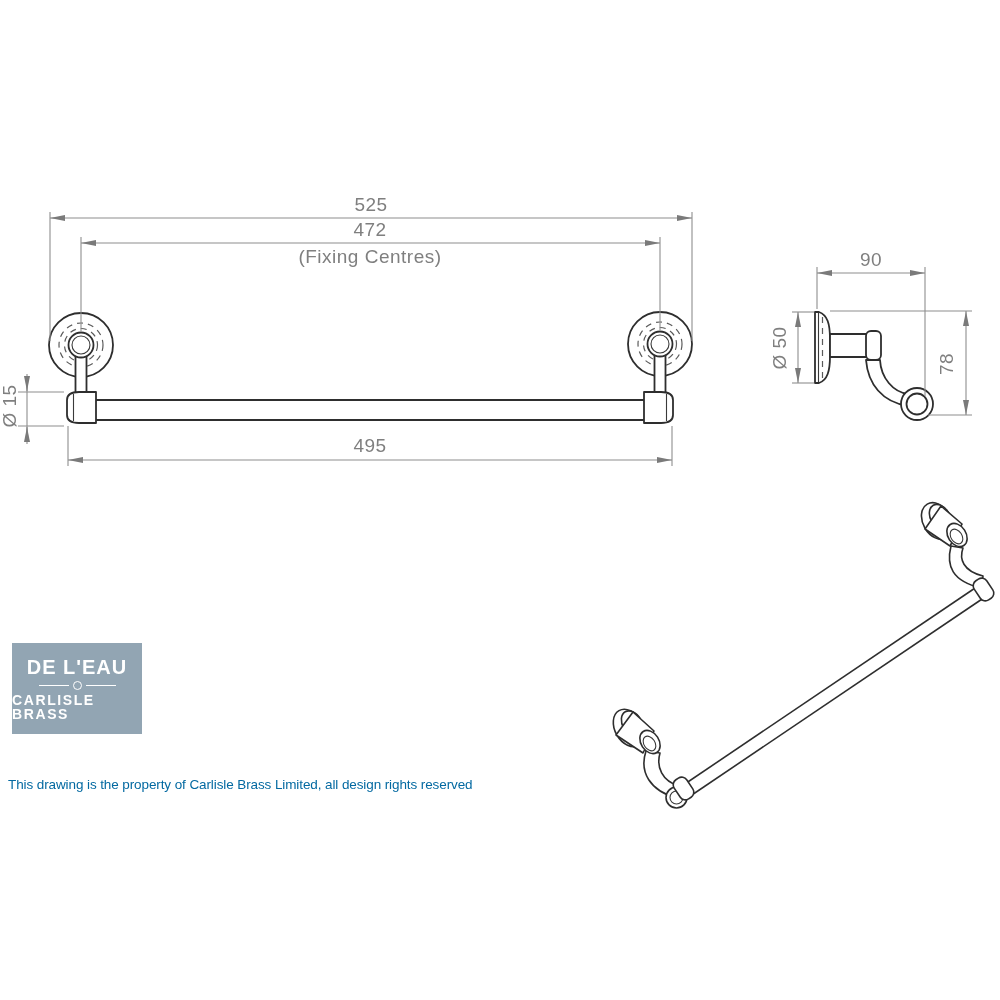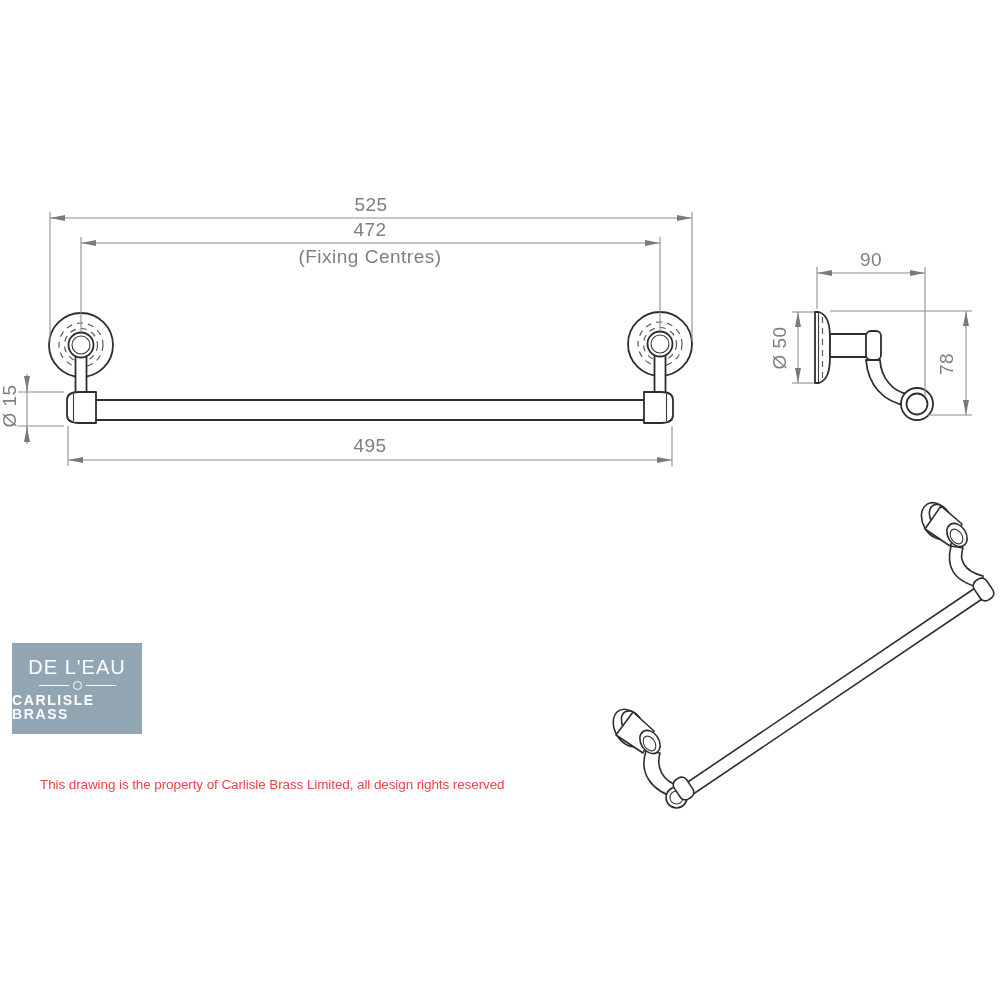--- a/index.html
+++ b/index.html
@@ -23,33 +23,33 @@
   .dashed{fill:none;stroke:#5a5a5a;stroke-width:1.2;stroke-dasharray:6 5;}
   .dim{stroke:#8e8e8e;stroke-width:1.1;fill:none;}
   .p3d{fill:#ffffff;stroke:#2e2e2e;stroke-width:1.6;stroke-linejoin:round;}
   .p3d-line{fill:none;stroke:#2e2e2e;stroke-width:1.6;}
 
   .logo-box{
     position:absolute;left:12px;top:643px;width:130px;height:91px;
     display:flex;flex-direction:column;align-items:center;justify-content:center;
     color:#ffffff;
   }
-  .logo-brand{font-size:20px;font-weight:normal;letter-spacing:1px;line-height:1;}
+  .logo-brand{font-size:20px;font-weight:bold;letter-spacing:1px;line-height:1;}
   .logo-emblem{display:flex;align-items:center;gap:4px;margin:4px 0 3px 0;}
   .logo-emblem .rule{width:30px;height:1px;background:#ffffff;}
   .logo-emblem .dot{width:7px;height:7px;border:1px solid #ffffff;border-radius:50%;
     font-size:5px;line-height:7px;text-align:center;}
   .logo-sub{font-size:14px;font-weight:bold;letter-spacing:1.6px;line-height:1;}
   .product-code{
     position:absolute;left:8px;top:740px;
     font-size:40px;color:#1f1f1f;letter-spacing:-1px;
   }
   .disclaimer{
     position:absolute;left:8px;top:777px;
-    font-size:13.5px;color:#ef4444;letter-spacing:-0.1px;margin-left:32px;
+    font-size:13.5px;color:#0369a1;letter-spacing:-0.1px;
   }
 </style>
 </head>
 <body>
 
 <div id="canvas">
 
   <svg id="drawing-svg" width="1000" height="1000" viewBox="0 0 1000 1000">
     <defs>
       <marker id="mE" markerWidth="16" markerHeight="8" refX="15.5" refY="4" orient="auto" markerUnits="userSpaceOnUse">

